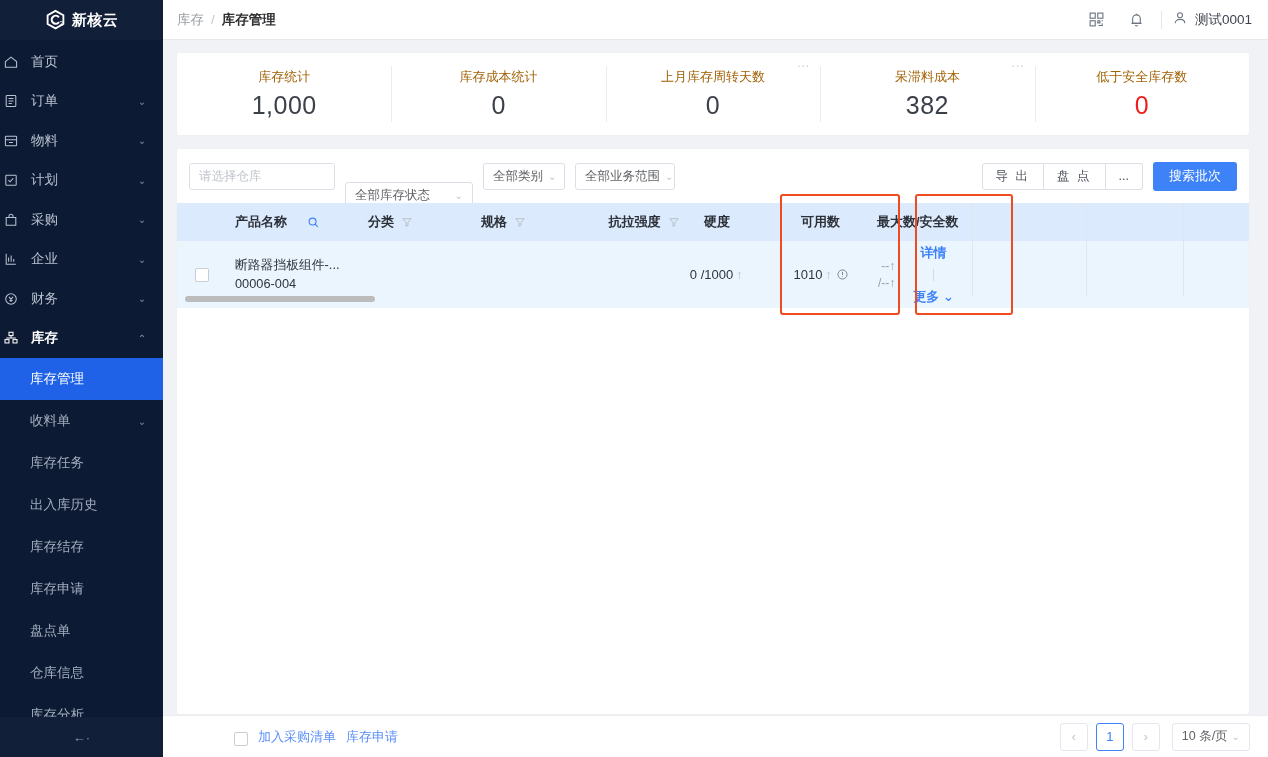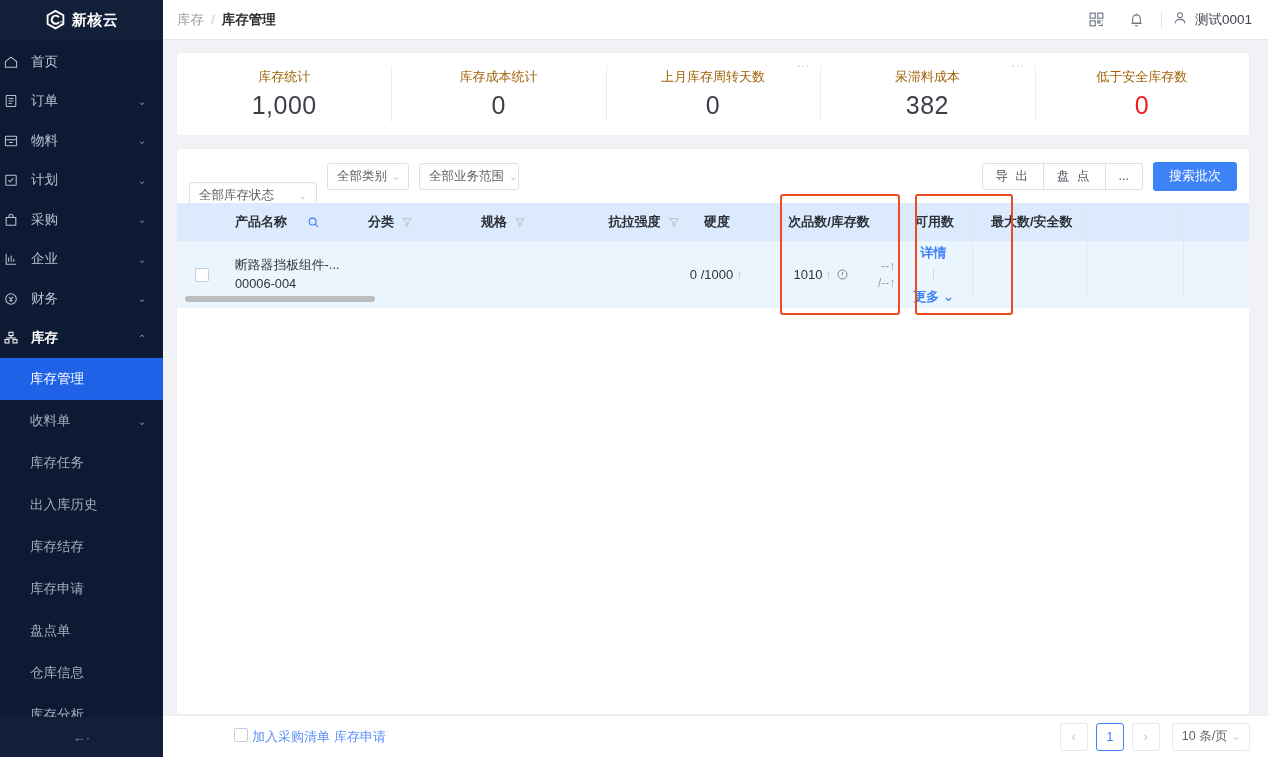--- a/index.html
+++ b/index.html
@@ -175,21 +175,21 @@
   .hl {
     position: absolute; border: 2px solid #f04a21; border-radius: 3px;
     pointer-events: none;
   }
 
   
   .footer {
     height: 42px; background:#ffffff; border-top:1px solid #ebedf0;
     display:flex; align-items:center; padding: 0 18px 0 13px; flex: 0 0 42px;
   }
-  .footer-left { display:flex; align-items:flex-start; gap: 4px; padding-left: 58px; }
+  .footer-left { display:flex; align-items:flex-end; gap: 10px; padding-left: 58px; }
   .footer-left .lnk { color:#5b8ff9; font-size:13px; cursor:pointer; }
   .pager { margin-left:auto; display:flex; align-items:center; gap: 8px; }
   .pbtn {
     min-width: 28px; height: 28px; border:1px solid #e4e7ed; border-radius:3px;
     display:flex; align-items:center; justify-content:center; font-size:12px;
     color:#c0c4cc; background:#fff; cursor:pointer;
   }
   .pbtn.num { color:#3d82f7; border-color:#3d82f7; font-size:13px; }
   .psize {
     height: 28px; border:1px solid #e4e7ed; border-radius:3px; display:flex;
@@ -402,20 +402,23 @@
         </div>
         <div class="stat">
           <span class="s-label">低于安全库存数</span>
           <span class="s-value danger">0</span>
         </div>
       </div>
 
       <div class="panel">
 
         <div class="filterbar">
+          <div class="fld w1 placeholder">
+            <span>请选择仓库</span>
+          </div>
           <div class="fld w2">
             <span>全部库存状态</span>
             <span class="ar">⌄</span>
           </div>
           <div class="fld w3">
             <span>全部类别</span>
             <span class="ar">⌄</span>
           </div>
           <div class="fld w4">
             <span>全部业务范围</span>
@@ -465,23 +468,20 @@
               <span>抗拉强度</span>
               <span class="th-filter">
                 <svg width="12" height="12" viewBox="0 0 20 20" fill="none" stroke="#b3b8c0" stroke-width="1.4">
                   <path d="M3 4.5h14l-5.4 6.2v5l-3.2 1.6v-6.6z"></path>
                 </svg>
               </span>
             </div>
             <div class="cell c-hard">
               <span>硬度</span>
             </div>
-            <div class="cell c-def">
-              <span>次品数/库存数</span>
-            </div>
             <div class="cell c-avail">
               <span>可用数</span>
             </div>
             <div class="cell c-max">
               <span>最大数/安全数</span>
             </div>
           </div>
 
           <div class="trow">
             <div class="cell c-check">

